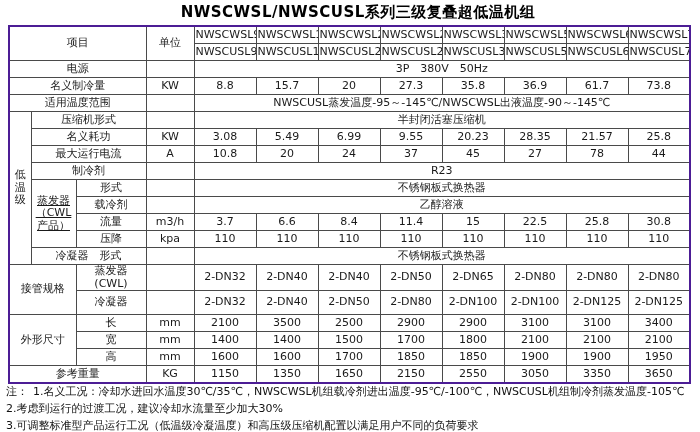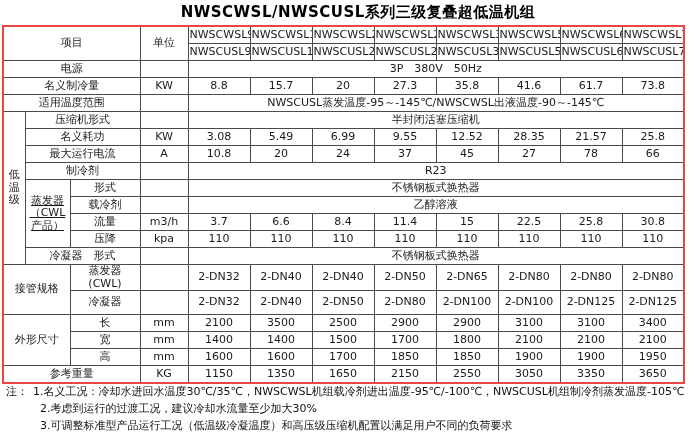--- a/index.html
+++ b/index.html
@@ -6,38 +6,38 @@
   body{
     width:700px;height:432px;background:#ffffff;position:relative;
     font-family:"DejaVu Sans","Liberation Sans",sans-serif;
     color:#1a1a1a;overflow:hidden;
   }
   .page-title{
     position:absolute;top:3px;left:8px;width:700px;text-align:center;
     font-size:15px;font-weight:bold;letter-spacing:0.5px;color:#000;
   }
   table.spec-table{
-    position:absolute;left:2px;top:25px;width:592px;
+    position:absolute;left:8px;top:25px;width:592px;
     border-collapse:collapse;table-layout:fixed;
-    border:2px solid #ef4444;
+    border:2px solid #4c1d95;
   }
   table.spec-table td{
     border:1px solid #4a4a4a;
     font-size:11px;line-height:1.15;
     text-align:center;vertical-align:middle;
     padding:0 1px;height:16px;overflow:hidden;
   }
   tr.h24 td{height:23px;}
   td.model-hdr{font-size:9.5px;letter-spacing:0;}
   td.vgroup{word-break:break-all;font-size:11px;line-height:1.25;padding:0;}
   td.wrapcell{word-break:break-all;font-size:10.5px;line-height:1.25;padding:0 2px;text-decoration:underline;}
   .notes{position:absolute;left:6px;top:383px;font-size:11px;color:#111;}
   .note-line{line-height:17px;white-space:nowrap;}
   .note-prefix{display:inline-block;width:27px;}
-  .note-indent{margin-left:34px;}
+  .note-indent{}
 </style>
 </head>
 <body>
 
 <div class="page-title">NWSCWSL/NWSCUSL系列三级复叠超低温机组</div>
 
 <table class="spec-table">
   <colgroup>
     <col style="width:22px">
       <col style="width:45px">
@@ -81,21 +81,21 @@
     <td colspan="8">3P　380V　50Hz</td>
   </tr>
   <tr>
     <td colspan="3">名义制冷量</td>
     <td>KW</td>
     <td>8.8</td>
     <td>15.7</td>
     <td>20</td>
     <td>27.3</td>
     <td>35.8</td>
-    <td>41.6</td>
+    <td>36.9</td>
     <td>61.7</td>
     <td>73.8</td>
   </tr>
   <tr>
     <td colspan="3">适用温度范围</td>
     <td></td>
     <td colspan="8">NWSCUSL蒸发温度-95～-145℃/NWSCWSL出液温度-90～-145℃</td>
   </tr>
   <tr>
     <td rowspan="9" class="vgroup">低温级</td>
@@ -103,36 +103,36 @@
     <td></td>
     <td colspan="8">半封闭活塞压缩机</td>
   </tr>
   <tr>
     <td colspan="2">名义耗功</td>
     <td>KW</td>
     <td>3.08</td>
     <td>5.49</td>
     <td>6.99</td>
     <td>9.55</td>
-    <td>12.52</td>
+    <td>20.23</td>
     <td>28.35</td>
     <td>21.57</td>
     <td>25.8</td>
   </tr>
   <tr>
     <td colspan="2">最大运行电流</td>
     <td>A</td>
     <td>10.8</td>
     <td>20</td>
     <td>24</td>
     <td>37</td>
     <td>45</td>
     <td>27</td>
     <td>78</td>
-    <td>66</td>
+    <td>44</td>
   </tr>
   <tr>
     <td colspan="2">制冷剂</td>
     <td></td>
     <td colspan="8">R23</td>
   </tr>
   <tr>
     <td rowspan="4" class="wrapcell">蒸发器（CWL产品）</td>
     <td>形式</td>
     <td></td>

